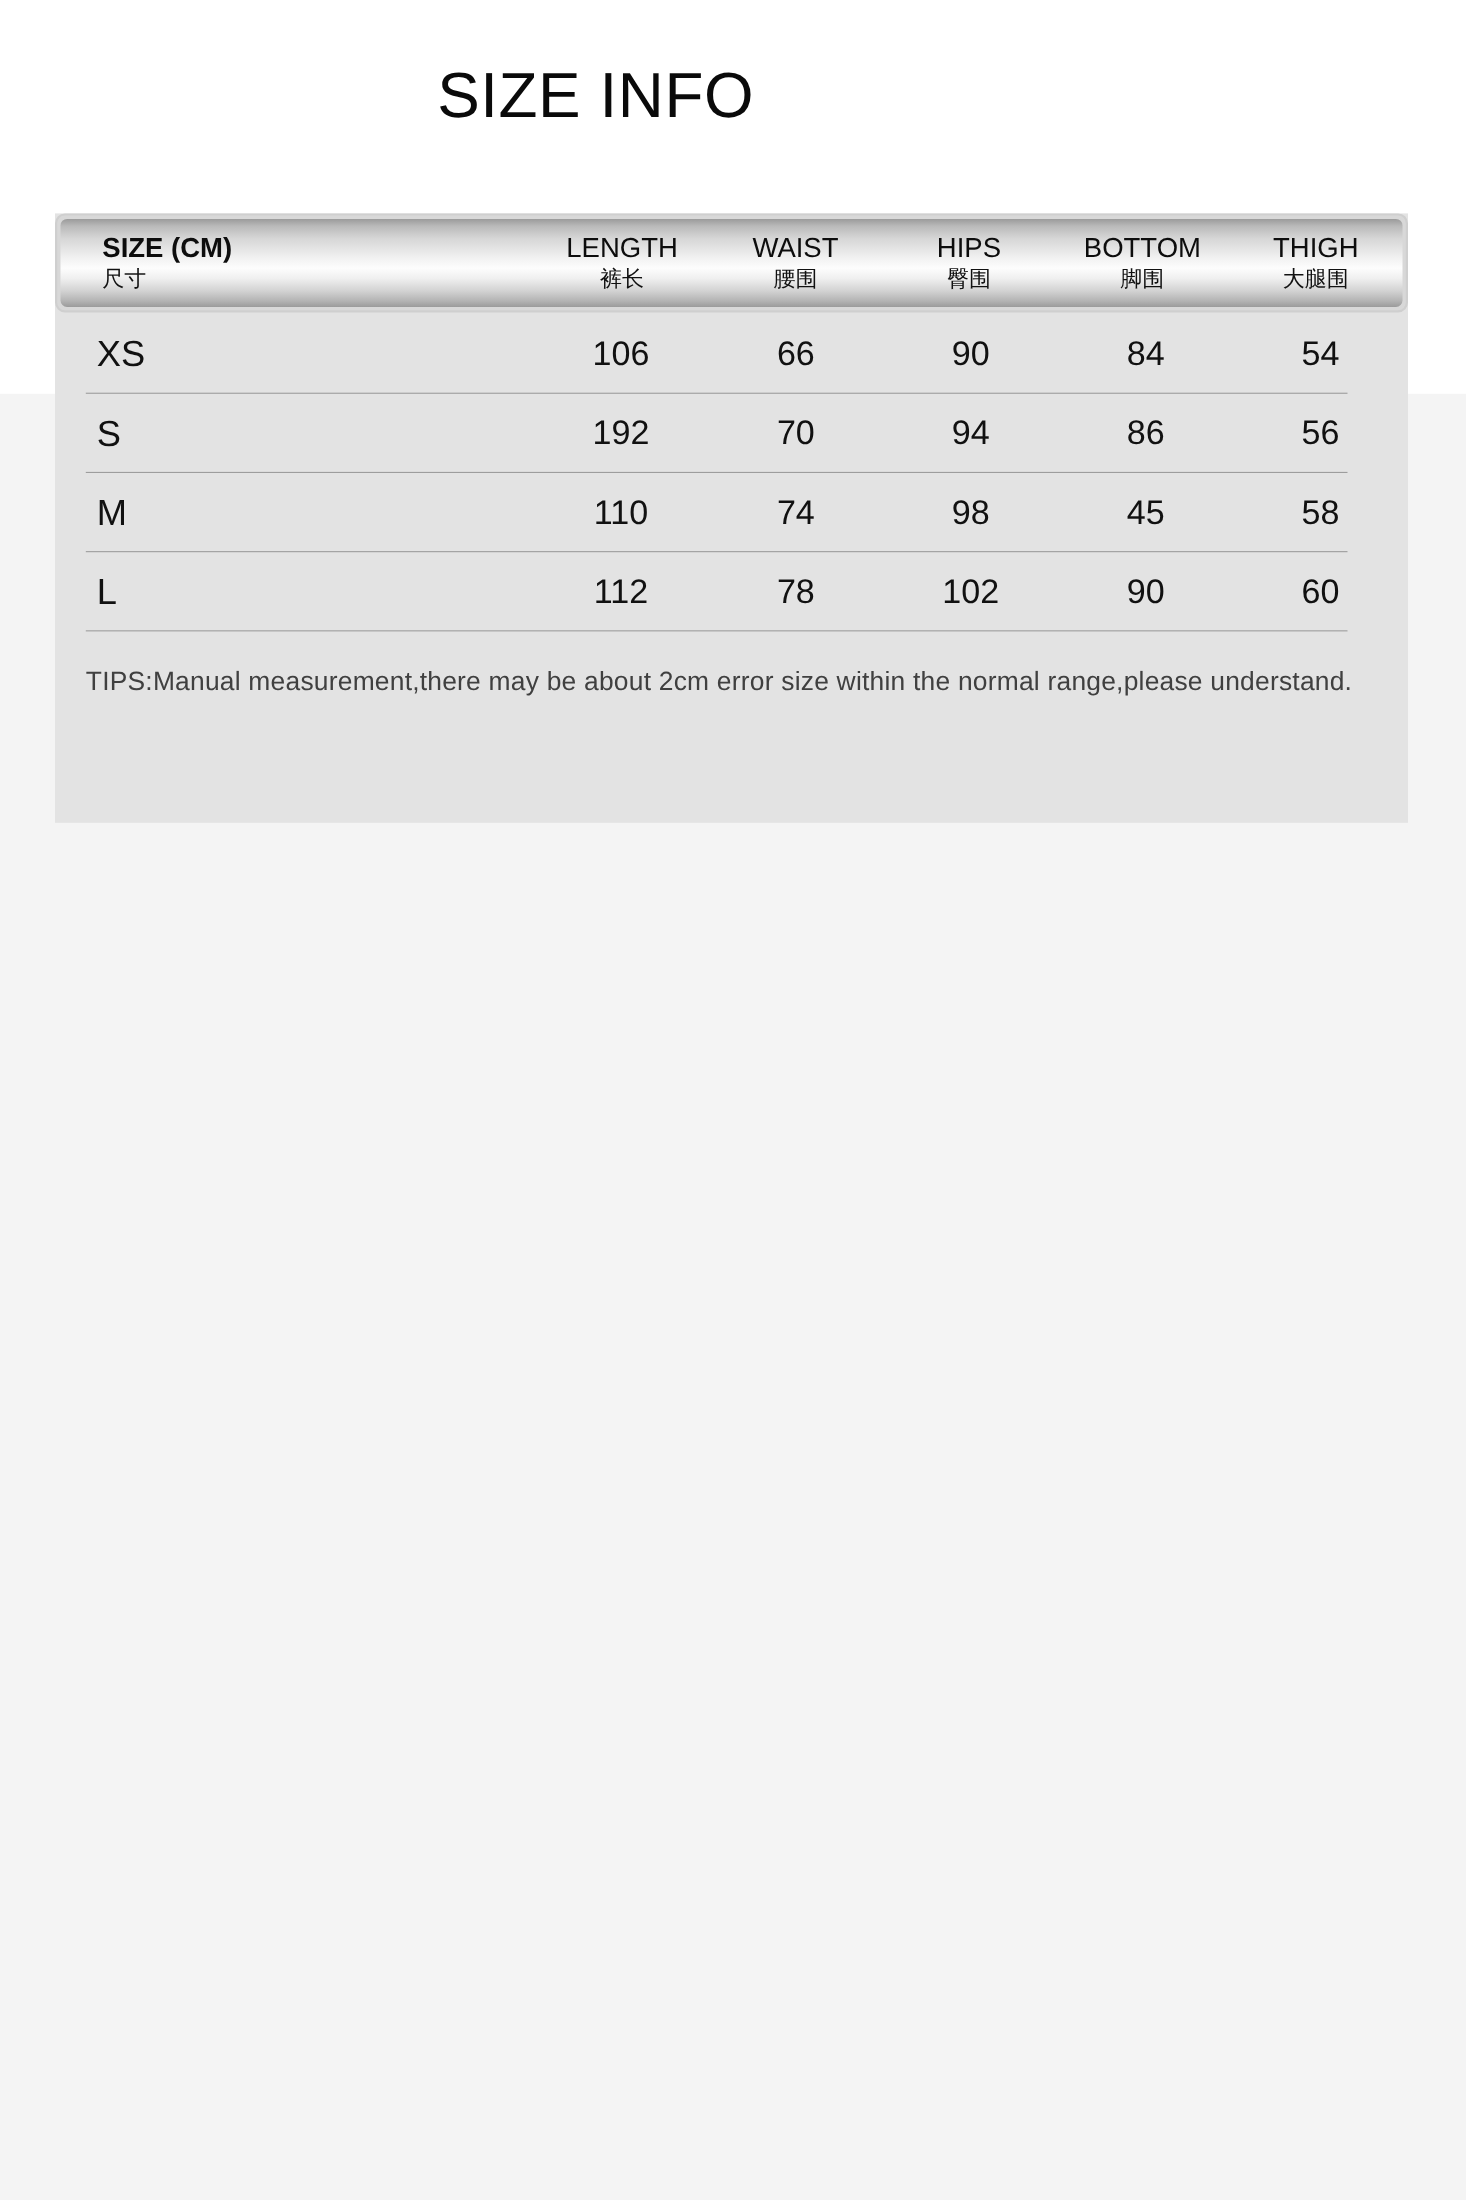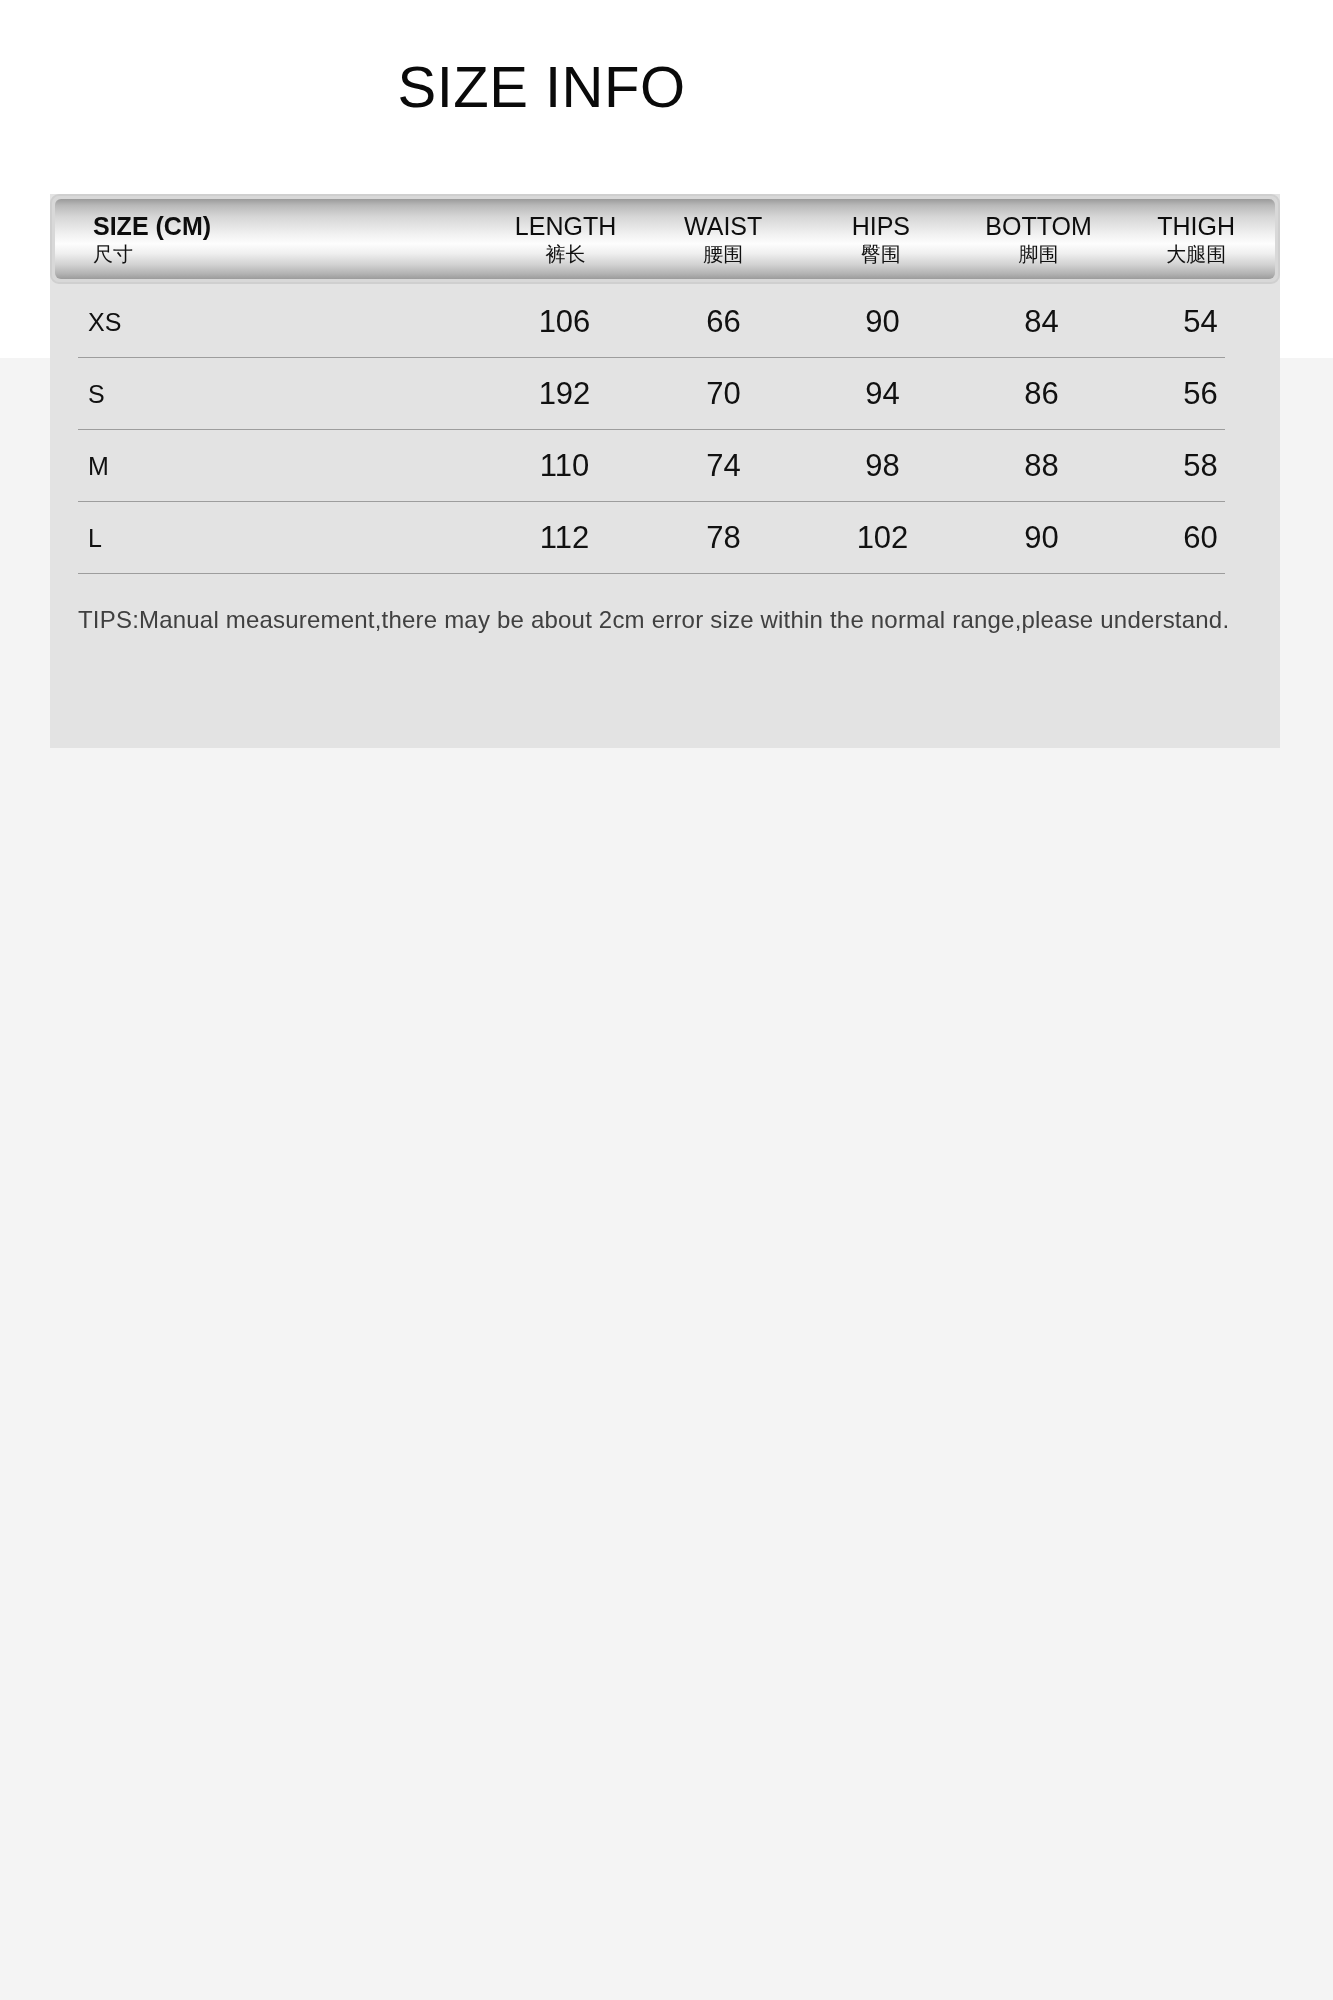--- a/index.html
+++ b/index.html
@@ -152,21 +152,21 @@
     justify-content: center;
     box-sizing: border-box;
     font-size: 31px;
     color: #111111;
     white-space: nowrap;
   }
   .cell.size-col {
     width: 435px;
     justify-content: flex-start;
     padding-left: 38px;
-    font-size: 25px;
+    font-size: 33px;
   }
   .cell.metric {
     width: 159px;
   }
 
   .tips {
     position: absolute;
     left: 28px;
     top: 412px;
     font-family: Liberation Sans, sans-serif;
@@ -236,21 +236,21 @@
       <div class="cell metric">86</div>
       <div class="cell metric">56</div>
       <div class="sep"></div>
     </div>
 
     <div class="row">
       <div class="cell size-col">M</div>
       <div class="cell metric">110</div>
       <div class="cell metric">74</div>
       <div class="cell metric">98</div>
-      <div class="cell metric">88</div>
+      <div class="cell metric">45</div>
       <div class="cell metric">58</div>
       <div class="sep"></div>
     </div>
 
     <div class="row">
       <div class="cell size-col">L</div>
       <div class="cell metric">112</div>
       <div class="cell metric">78</div>
       <div class="cell metric">102</div>
       <div class="cell metric">90</div>

